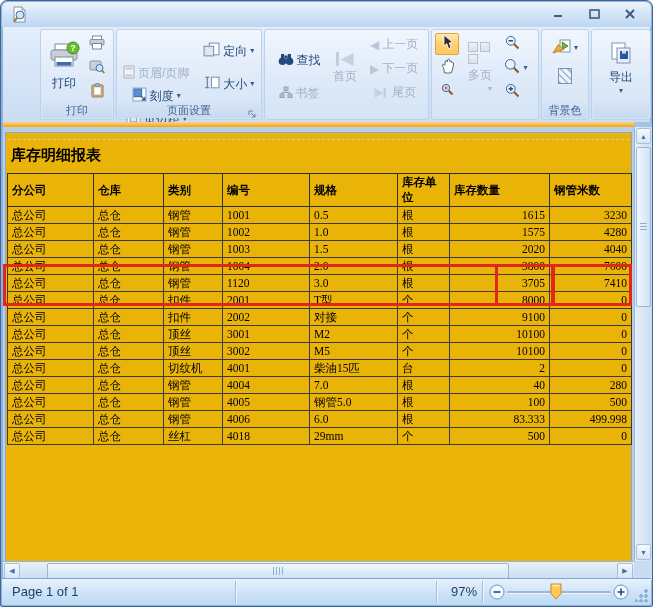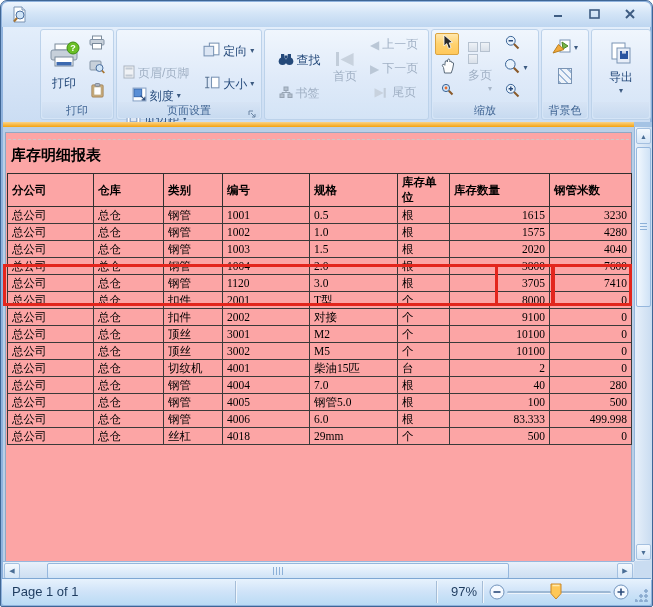--- a/index.html
+++ b/index.html
@@ -43,21 +43,21 @@
   .sq{background:linear-gradient(#eef2f7,#d9e0e9);border:1px solid #b6c2d0;}
   .hatch{width:14px;height:16px;border:1px solid #7a94b4;
     background:repeating-linear-gradient(45deg,#9db8d8 0 2px,#eef3fa 2px 5px);}
   .launcher{position:absolute;right:2px;bottom:2px;width:12px;height:12px;}
   
   .orange-band{position:absolute;left:2px;top:121px;width:631px;height:5px;
     background:linear-gradient(#fbd388,#f5a30f);}
   .band-corner{position:absolute;left:633px;top:121px;width:18px;height:5px;background:#a5c3e4;}
   
   .doc-area{position:absolute;left:2px;top:126px;width:631px;height:434px;background:#b9cfe7;}
-  .page{position:absolute;left:2px;top:5px;right:2px;bottom:0;background:#fca5a5;
+  .page{position:absolute;left:2px;top:5px;right:2px;bottom:0;background:#eab308;
     border:1px solid #8fa8c4;border-bottom:none;text-decoration:underline;}
   .margin-guide{position:absolute;left:2px;right:2px;top:6px;border-top:1px dashed #c9c9c9;}
   .report-title{position:absolute;left:5px;top:13px;font-size:15px;font-weight:bold;color:#000;}
   table.report{position:absolute;left:1px;top:40px;width:624px;border-collapse:collapse;table-layout:fixed;
     font-family:"Liberation Serif",serif;font-size:11.5px;color:#000;}
   table.report th{font-family:"Liberation Sans",sans-serif;font-weight:bold;font-size:11.5px;
     border:1px solid #303030;text-align:left;padding:1px 4px;height:21px;}
   table.report td{border:1px solid #3a3a3a;padding:0 4px;height:17px;overflow:hidden;white-space:nowrap;}
   table.report td.num{text-align:right;}
   .red-rect{position:absolute;border:3px solid #e3261d;}
@@ -378,21 +378,20 @@
               <svg width="15" height="15" viewBox="0 0 15 15">
                 <circle cx="5.8" cy="5.8" r="4.4" fill="#e8f2fc" stroke="#3a6496"></circle>
                 <line x1="3.6" y1="5.8" x2="8" y2="5.8" stroke="#2a4a7a" stroke-width="1.4"></line>
                 <line x1="5.8" y1="3.6" x2="5.8" y2="8" stroke="#2a4a7a" stroke-width="1.4"></line>
                 <line x1="9" y1="9" x2="13.5" y2="13.5" stroke="#8a5a2a" stroke-width="2"></line>
               </svg>
             </span>
           </button>
         </div>
       </div>
-      <div class="group-label">缩放</div>
     </div>
 
     <div class="group g-bg">
       <div class="g-content col" style="align-items:center;gap:8px;padding-top:6px;">
         <button class="btn">
           <span>
             <svg width="19" height="17" viewBox="0 0 19 17">
               <rect x="8" y="2" width="10" height="12" fill="#fff" stroke="#7a94b4"></rect>
               <path d="M10 4 l6 4 -5 3 z" fill="#7ab648" stroke="#4a8628"></path>
               <path d="M1 15 L6.5 6.5 L12 11.5 Z" fill="#f2a93b" stroke="#b87f1f"></path>

